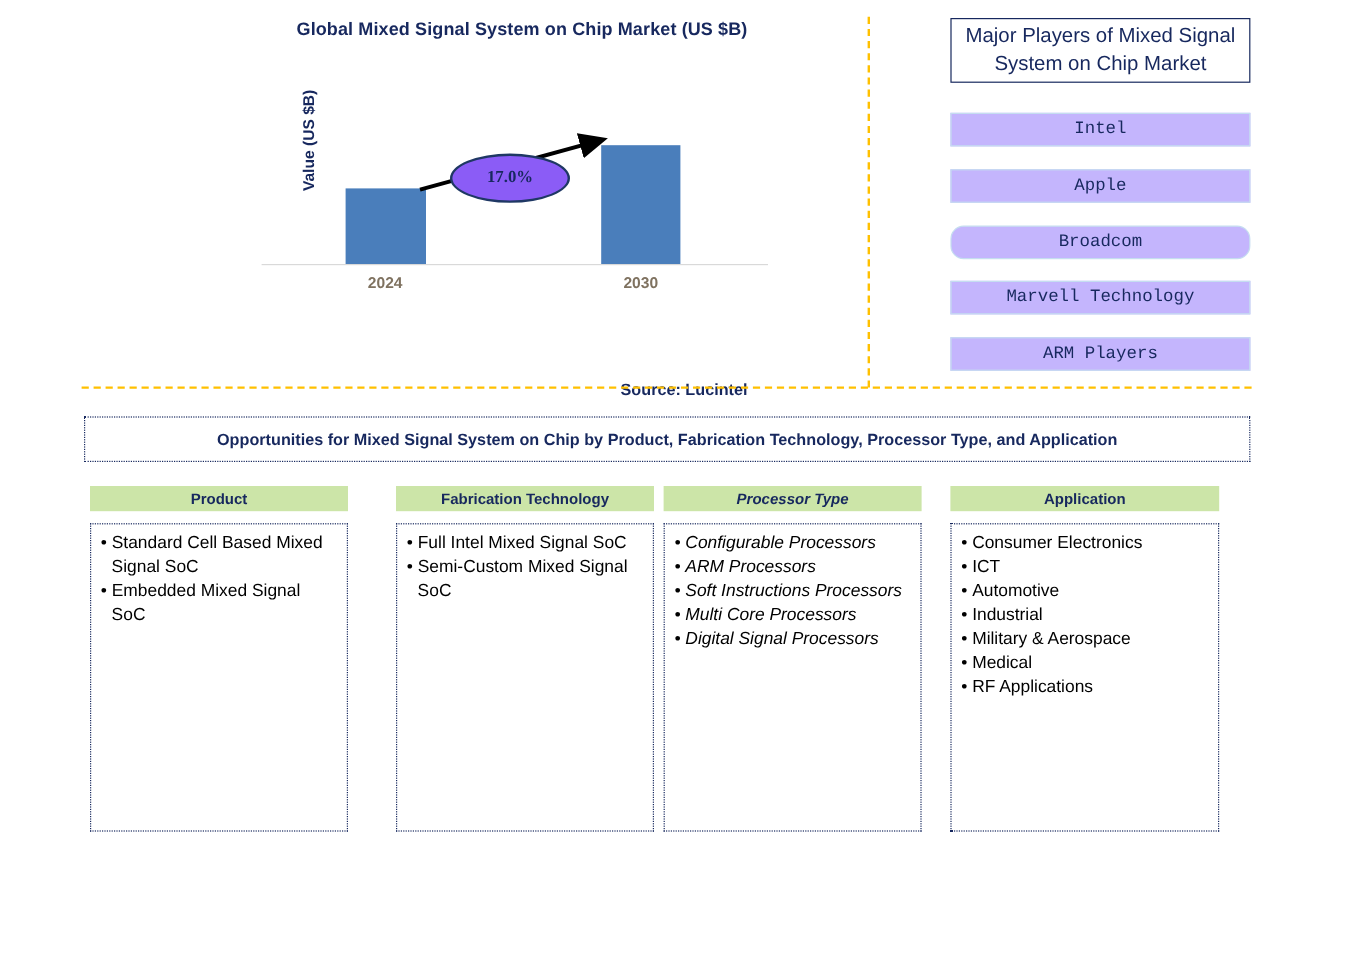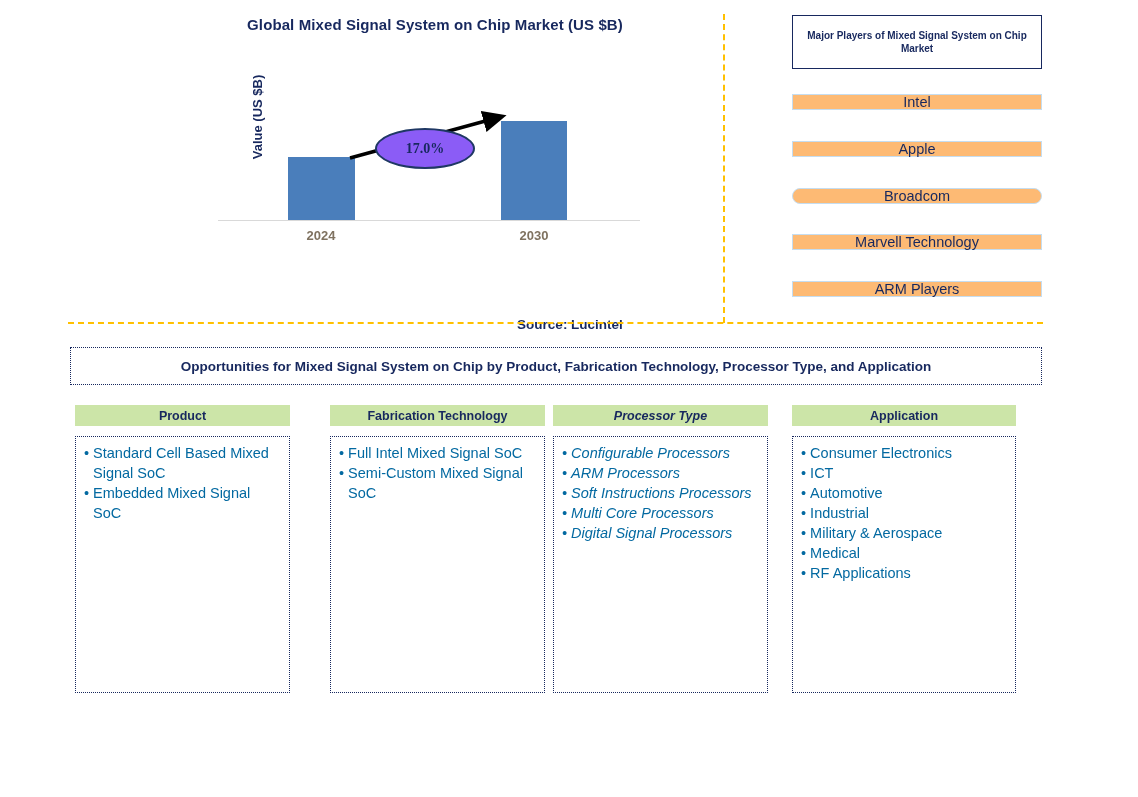--- a/index.html
+++ b/index.html
@@ -156,39 +156,40 @@
     width: 250px;
     height: 54px;
     border: 1.5px solid #17285E;
     display: flex;
     align-items: center;
     justify-content: center;
     text-align: center;
     box-sizing: border-box;
   }
   #players-header-text {
-    font-size: 10px;
-    font-weight: bold;
+    font-size: 17px;
+    font-weight: normal;
     color: #17285E;
     line-height: 1.35;
     padding: 0 6px;
   }
   .player-item {
     position: absolute;
     left: 792px;
     width: 250px;
-    height: 16px;
+    height: 28px;
     border: 1px solid #C5DDF0;
     box-sizing: border-box;
     display: flex;
     align-items: center;
     justify-content: center;
     font-size: 14.5px;
     color: #17285E;
-    background: #fdba74;
+    background: #c4b5fd;
+    font-family: Liberation Mono, monospace;
   }
 
   
   #opportunities-banner {
     position: absolute;
     left: 70px;
     top: 347px;
     width: 972px;
     height: 38px;
     border: 1.5px dotted #17285E;
@@ -220,21 +221,21 @@
   .category-box {
     position: absolute;
     top: 436px;
     height: 257px;
     border: 1.5px dotted #17285E;
     box-sizing: border-box;
     padding: 6px 8px 0 8px;
   }
   .bullet-item {
     font-size: 14.5px;
-    color: #0369a1;
+    color: #000000;
     line-height: 1.38;
     margin: 0 0 0 0;
     text-indent: -9px;
     padding-left: 9px;
   }
   .bullet-item::before {
     content: "\2022\00a0";
   }
 
   #col-product-header, #col-product-box { left: 75px; width: 215px; }

